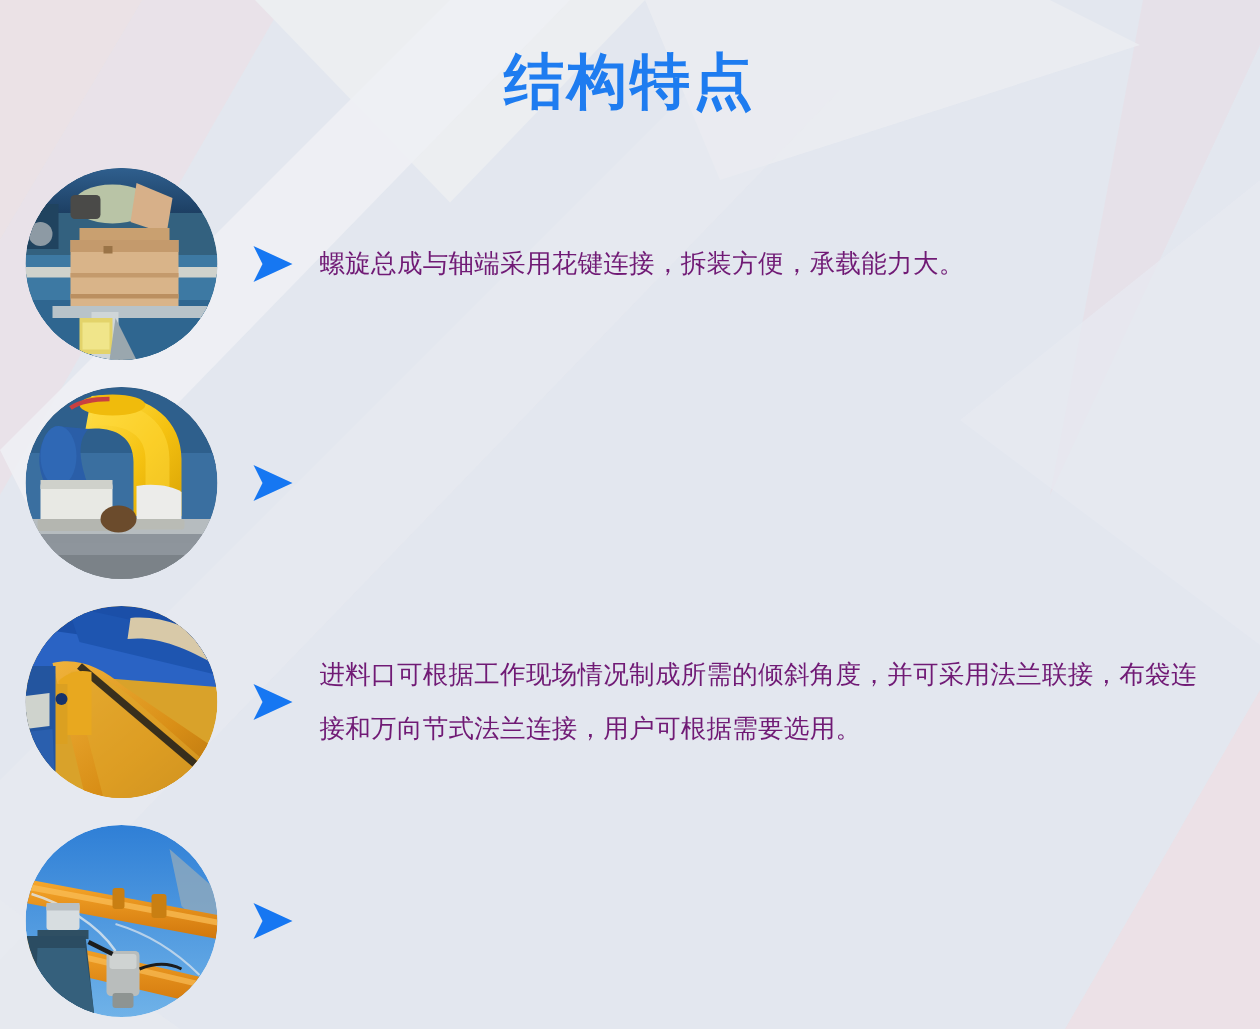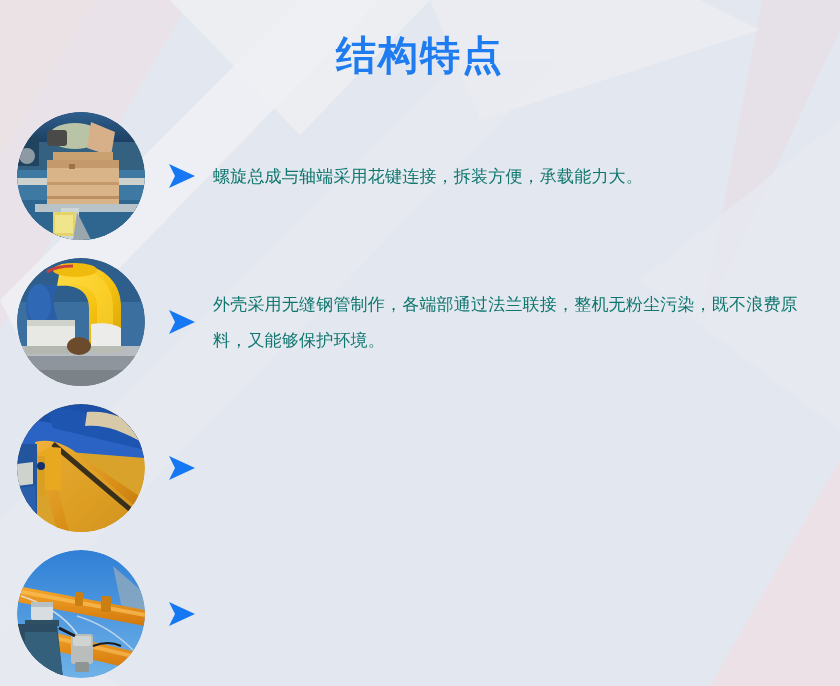--- a/index.html
+++ b/index.html
@@ -93,21 +93,21 @@
     margin-left: 8px;
   }
   .arrow-icon {
     display: block;
     width: 30px;
     height: 26px;
   }
 
   .feature-text {
     flex: 1 1 auto;
-    color: #0f766e;
+    color: #701a75;
     font-size: 17px;
     line-height: 36px;
     padding-right: 24px;
     padding-left: 2px;
     letter-spacing: 0.2px;
   }
   .feature-text.two-line {
     max-width: 600px;
   }
   .feature-text.one-line {
@@ -226,21 +226,20 @@
             <rect x="0" y="104" width="128" height="24" fill="#8e959c"></rect>
             <rect x="0" y="112" width="128" height="16" fill="#7b8288"></rect>
           </g>
         </svg>
       </div>
       <div class="arrow-cell">
         <svg class="arrow-icon" viewBox="0 0 30 26">
           <path d="M2 1 L28 13 L2 25 L8 13 Z" fill="#1677f2"></path>
         </svg>
       </div>
-      <div class="feature-text two-line">外壳采用无缝钢管制作，各端部通过法兰联接，整机无粉尘污染，既不浪费原料，又能够保护环境。</div>
     </div>
 
     <div class="feature-row">
       <div class="thumb">
         <svg viewBox="0 0 128 128">
           <defs>
             <clipPath id="c3">
                 <circle cx="64" cy="64" r="64"></circle>
               </clipPath>
             <linearGradient id="g3o" x1="0" y1="0" x2="1" y2="1">
@@ -265,20 +264,21 @@
             <circle cx="24" cy="62" r="4" fill="#16326a"></circle>
             <path d="M0 84 L18 82 L20 128 L0 128 Z" fill="#2a5fae"></path>
           </g>
         </svg>
       </div>
       <div class="arrow-cell">
         <svg class="arrow-icon" viewBox="0 0 30 26">
           <path d="M2 1 L28 13 L2 25 L8 13 Z" fill="#1677f2"></path>
         </svg>
       </div>
+      <div class="feature-text two-line"> 进料口可根据工作现场情况制成所需的倾斜角度，并可采用法兰联接，布袋连接和万向节式法兰连接，用户可根据需要选用。</div>
     </div>
 
     <div class="feature-row">
       <div class="thumb">
         <svg viewBox="0 0 128 128">
           <defs>
             <clipPath id="c4">
                 <circle cx="64" cy="64" r="64"></circle>
               </clipPath>
             <linearGradient id="g4s" x1="0" y1="0" x2="0" y2="1">

